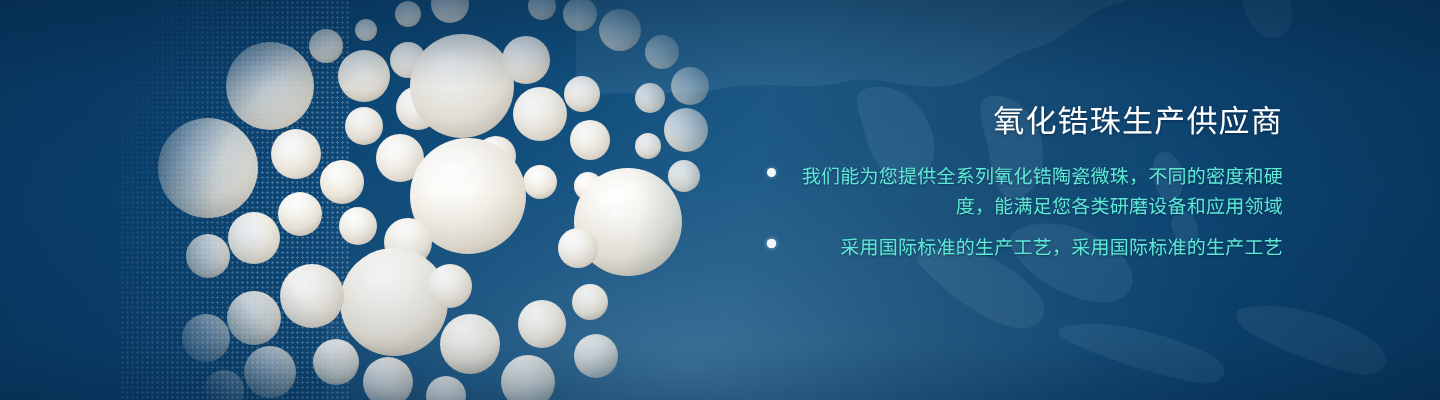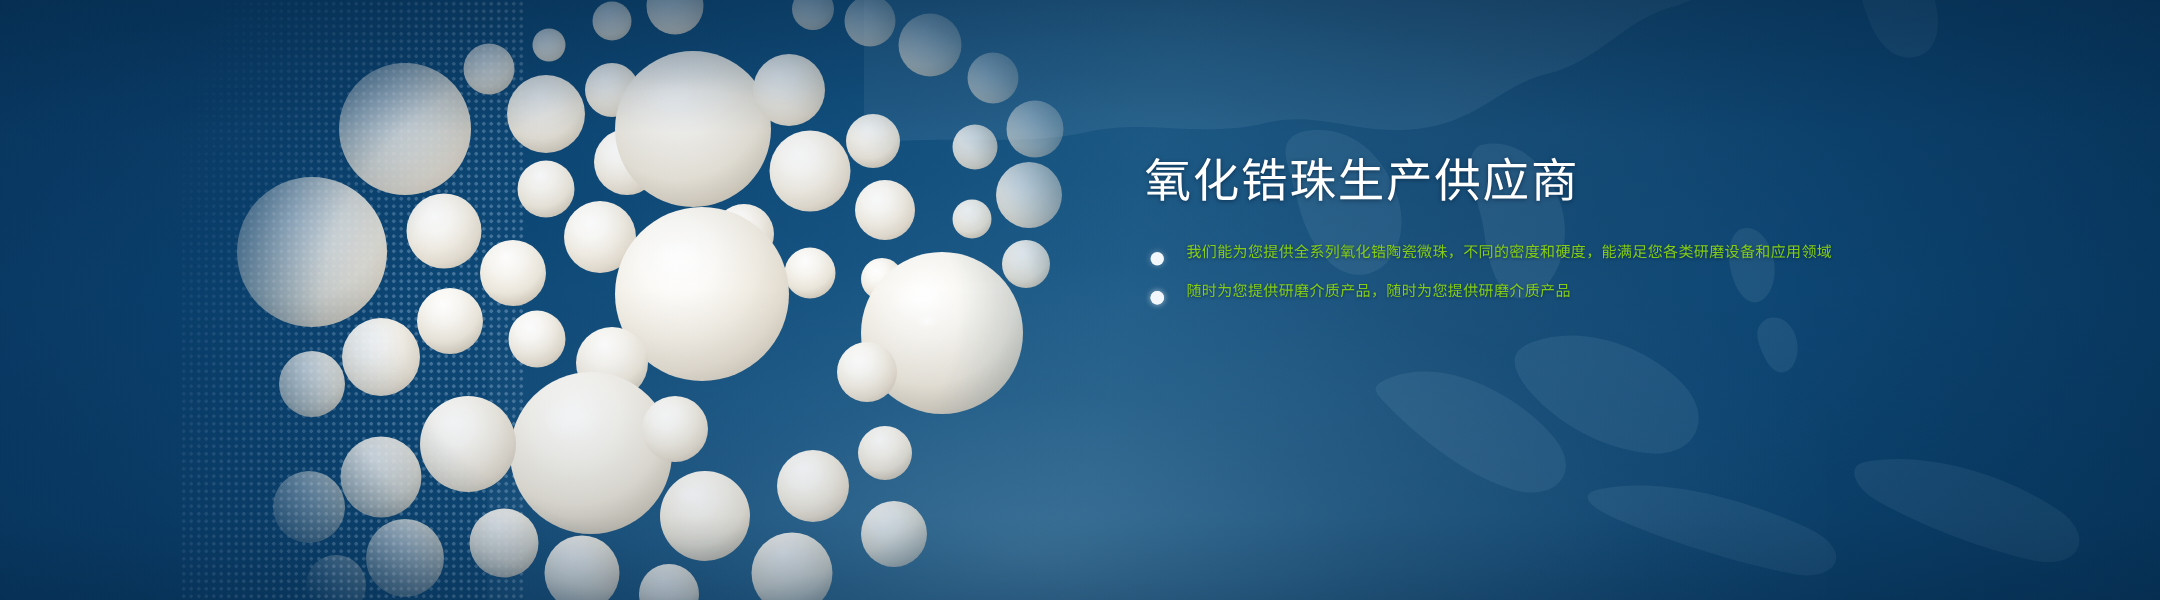--- a/index.html
+++ b/index.html
@@ -11,20 +11,21 @@
   body {
     font-family: "DejaVu Sans", "Liberation Sans", sans-serif;
   }
 
   .banner {
     position: relative;
     width: 1440px;
     height: 400px;
     overflow: hidden;
     background: #0a4270;
+    text-align: right;
   }
 
   
   .bg-base {
     position: absolute;
     inset: 0;
     background:
       linear-gradient(100deg,
         #0a3f6d 0%,
         #0b4472 18%,
@@ -133,23 +134,23 @@
   }
   .bullets {
     list-style: none;
     margin: 0;
     padding: 0;
   }
   .bullet {
     position: relative;
     padding-left: 28px;
     margin-bottom: 10px;
-    font-size: 10px;
+    font-size: 19px;
     line-height: 1.62;
-    color: #84cc16;
+    color: #5eead4;
     letter-spacing: 0.25px;
     text-shadow: 0 1px 2px rgba(0,20,45,0.5);
   }
   .bullet:last-child { margin-bottom: 0; }
   .dot {
     position: absolute;
     left: 4px;
     top: 7px;
     width: 9px;
     height: 9px;
@@ -322,18 +323,18 @@
     <ul class="bullets">
       <li class="bullet">
         <span class="dot"></span>
         <span>我们能为您提供全系列氧化锆陶瓷微珠，不同的密度和硬度，能满足您各类研磨设备和应用领域</span>
       </li>
       <li class="bullet">
         <span class="dot"></span>
       </li>
       <li class="bullet">
         <span class="dot"></span>
-        <span>随时为您提供研磨介质产品，随时为您提供研磨介质产品</span>
+        <span>采用国际标准的生产工艺，采用国际标准的生产工艺</span>
       </li>
     </ul>
   </div>
 
 </div>
 
 </body></html>

